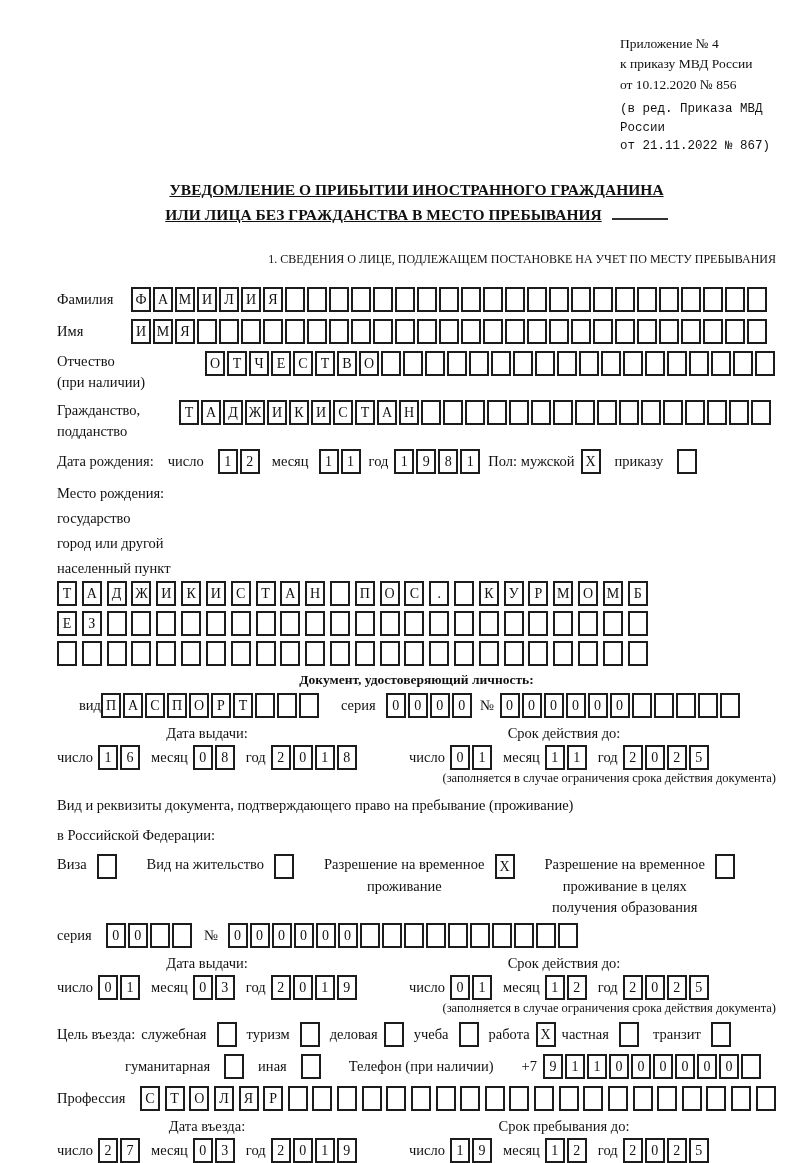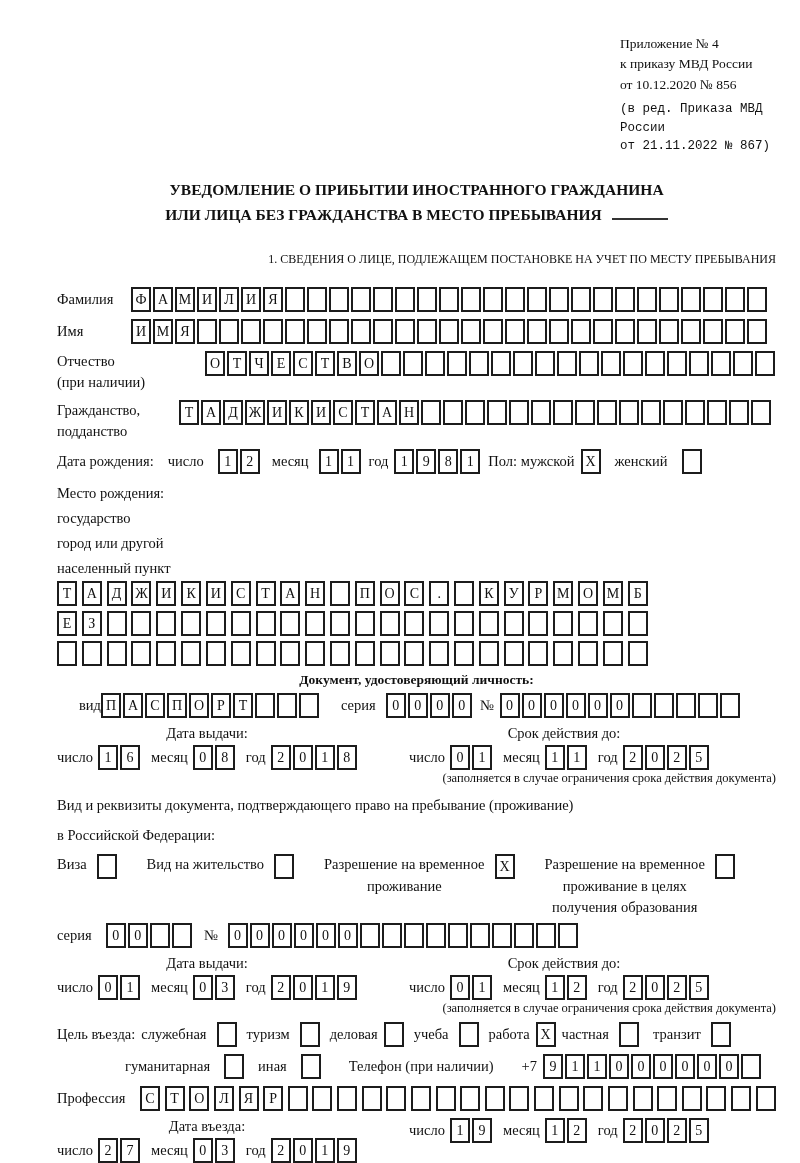--- a/index.html
+++ b/index.html
@@ -8,21 +8,21 @@
     width: 800px; height: 1163px; overflow: hidden;
     color: #111; font-family: "Liberation Serif", "DejaVu Serif", serif;
   }
   .page { padding: 34px 24px 0 57px; }
 
   
   .annex { margin-left: 563px; font-size: 13.5px; line-height: 1.5; }
   .annex-ed { margin-left: 563px; font-size: 12.5px; line-height: 1.5; margin-top: 5px; font-family: Liberation Mono, monospace; }
   .forma { text-align: right; padding-right: 38px; margin-top: 22px; font-weight: bold; font-size: 15px; }
 
-  .title { text-align: center; font-weight: bold; font-size: 15.5px; line-height: 1.6; margin-top: 22px; }
+  .title { text-align: center; font-weight: bold; font-size: 15.5px; line-height: 1.6; margin-top: 22px; text-decoration: underline; }
   .title-underline { display: inline-block; width: 56px; border-bottom: 2px solid #333; margin-left: 10px; }
 
   .section-heading { text-align: right; font-weight: normal; font-size: 12px; margin-top: 24px; }
 
   .form { margin-top: 20px; font-size: 14.5px; }
 
   .frow { display: flex; align-items: center; margin-bottom: 7px; }
   .frow.top { align-items: flex-start; }
   .lbl { font-size: 14.5px; line-height: 1.45; flex: none; }
   .cells { display: flex; flex: none; }
@@ -257,21 +257,21 @@
           <span class="cell">1</span>
           <span class="cell">9</span>
           <span class="cell">8</span>
           <span class="cell">1</span>
         </div>
         <div class="gap6"></div>
       <div class="lbl">Пол: мужской</div>
         <div class="gap6"></div>
       <span class="cell cb">X</span>
         <div class="gap14"></div>
-      <div class="lbl">женский</div>
+      <div class="lbl">приказу</div>
         <div class="gap14"></div>
       <span class="cell cb"></span>
     </div>
 
     <div class="frow top" style="margin-top:6px; margin-bottom:2px;flex-direction:column;">
       <div class="lbl w128" style="line-height:25px;">
         <div>Место рождения:</div>
         <div>государство</div>
         <div>город или другой</div>
         <div>населенный пункт</div>
@@ -667,20 +667,21 @@
           <span class="lbl">год</span>
           <span class="cells">
               <span class="cell">2</span>
               <span class="cell">0</span>
               <span class="cell">1</span>
               <span class="cell">9</span>
             </span>
         </div>
       </div>
       <div class="col-right">
+        <div class="dheading" style="width:310px;">Срок пребывания до:</div>
         <div class="dcells">
           <span class="lbl">число</span>
           <span class="cells">
               <span class="cell">1</span>
               <span class="cell">9</span>
             </span>
           <span class="lbl">месяц</span>
           <span class="cells">
               <span class="cell">1</span>
               <span class="cell">2</span>

